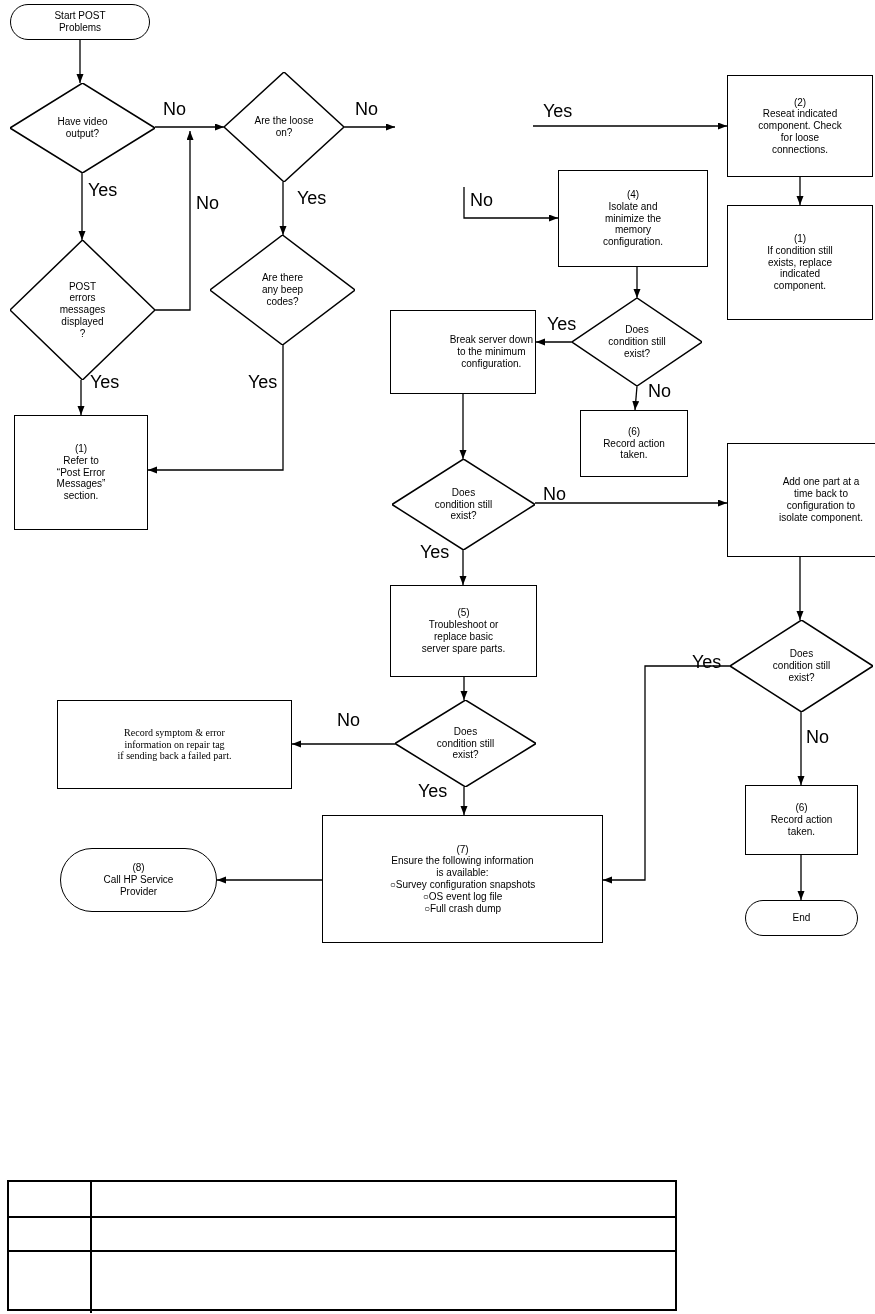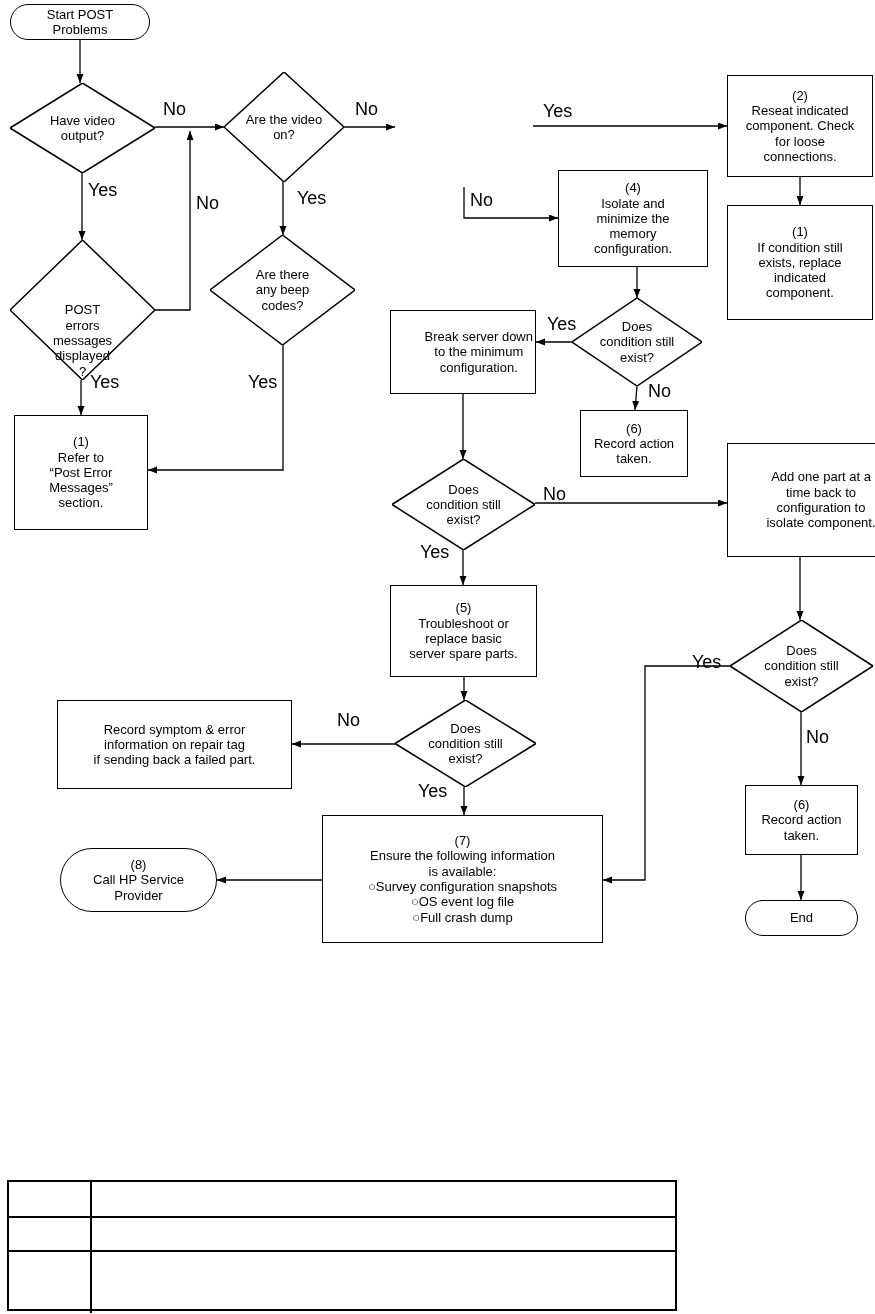--- a/index.html
+++ b/index.html
@@ -1,21 +1,21 @@
 <!DOCTYPE html>
 <html><head>
 <meta charset="utf-8">
 <style>
   html,body{margin:0;padding:0;background:#fff;}
   #canvas{position:relative;width:875px;height:1314px;background:#fff;overflow:hidden;
           font-family:"Liberation Sans", sans-serif;color:#000;}
   .edges{position:absolute;left:0;top:0;width:875px;height:1314px;}
   .edges polyline, .edges line{fill:none;stroke:#000;stroke-width:1.3;marker-end:url(#arrowhead);}
   .node{position:absolute;display:flex;align-items:center;justify-content:center;
-        text-align:center;font-size:13px;line-height:1.18;}
+        text-align:center;font-size:10px;line-height:1.18;}
   .node .txt{white-space:pre-line;position:relative;z-index:1;padding:1px 2px;}
   .box{border:1.5px solid #000;background:#fff;box-sizing:border-box;}
   .term{border:1.5px solid #000;background:#fff;box-sizing:border-box;}
   .diamond{background:transparent;}
   .diamond .shape{position:absolute;left:0;top:0;width:100%;height:100%;}
   .diamond polygon{fill:#fff;stroke:#000;stroke-width:1.5;}
   .elabel{position:absolute;font-size:18px;z-index:2;}
   .notes-table{position:absolute;left:7px;top:1180px;width:670px;height:131px;
         display:grid;grid-template-columns:83px 1fr;grid-template-rows:36px 34px 61px;
         border:2px solid #000;box-sizing:border-box;}
@@ -77,36 +77,36 @@
   </div>
 
   <div class="node diamond" style="left:10px;top:83px;width:145px;height:90px;">
     <svg class="shape" viewBox="0 0 100 100" preserveAspectRatio="none">
       <polygon points="50,0 100,50 50,100 0,50" vector-effect="non-scaling-stroke"></polygon>
       </svg>
     <div class="txt">Have video
 output?</div>
   </div>
 
-  <div class="node diamond" style="left:10px;top:240px;width:145px;height:140px;align-items:flex-end;">
+  <div class="node diamond" style="left:10px;top:240px;width:145px;height:140px;">
     <svg class="shape" viewBox="0 0 100 100" preserveAspectRatio="none">
       <polygon points="50,0 100,50 50,100 0,50" vector-effect="non-scaling-stroke"></polygon>
       </svg>
     <div class="txt">POST
 errors
 messages
 displayed
 ?</div>
   </div>
 
   <div class="node diamond" style="left:224px;top:72px;width:120px;height:110px;">
     <svg class="shape" viewBox="0 0 100 100" preserveAspectRatio="none">
       <polygon points="50,0 100,50 50,100 0,50" vector-effect="non-scaling-stroke"></polygon>
       </svg>
-    <div class="txt">Are the video
+    <div class="txt">Are the loose
 on?</div>
   </div>
 
   <div class="node diamond" style="left:210px;top:235px;width:145px;height:110px;">
     <svg class="shape" viewBox="0 0 100 100" preserveAspectRatio="none">
       <polygon points="50,0 100,50 50,100 0,50" vector-effect="non-scaling-stroke"></polygon>
       </svg>
     <div class="txt">Are there
 any beep
 codes?</div>
@@ -200,21 +200,21 @@
 isolate component.</div>
   </div>
 
   <div class="node box" style="left:390px;top:585px;width:147px;height:92px;">
     <div class="txt">(5)
 Troubleshoot or
 replace basic
 server spare parts.</div>
   </div>
 
-  <div class="node box" style="left:57px;top:700px;width:235px;height:89px;">
+  <div class="node box" style="left:57px;top:700px;width:235px;height:89px;font-family:Liberation Serif, serif;">
     <div class="txt">Record symptom &amp; error
 information on repair tag
 if sending back a failed part.</div>
   </div>
 
   <div class="node box" style="left:322px;top:815px;width:281px;height:128px;">
     <div class="txt">(7)
 Ensure the following information
 is available:
 ○Survey configuration snapshots

